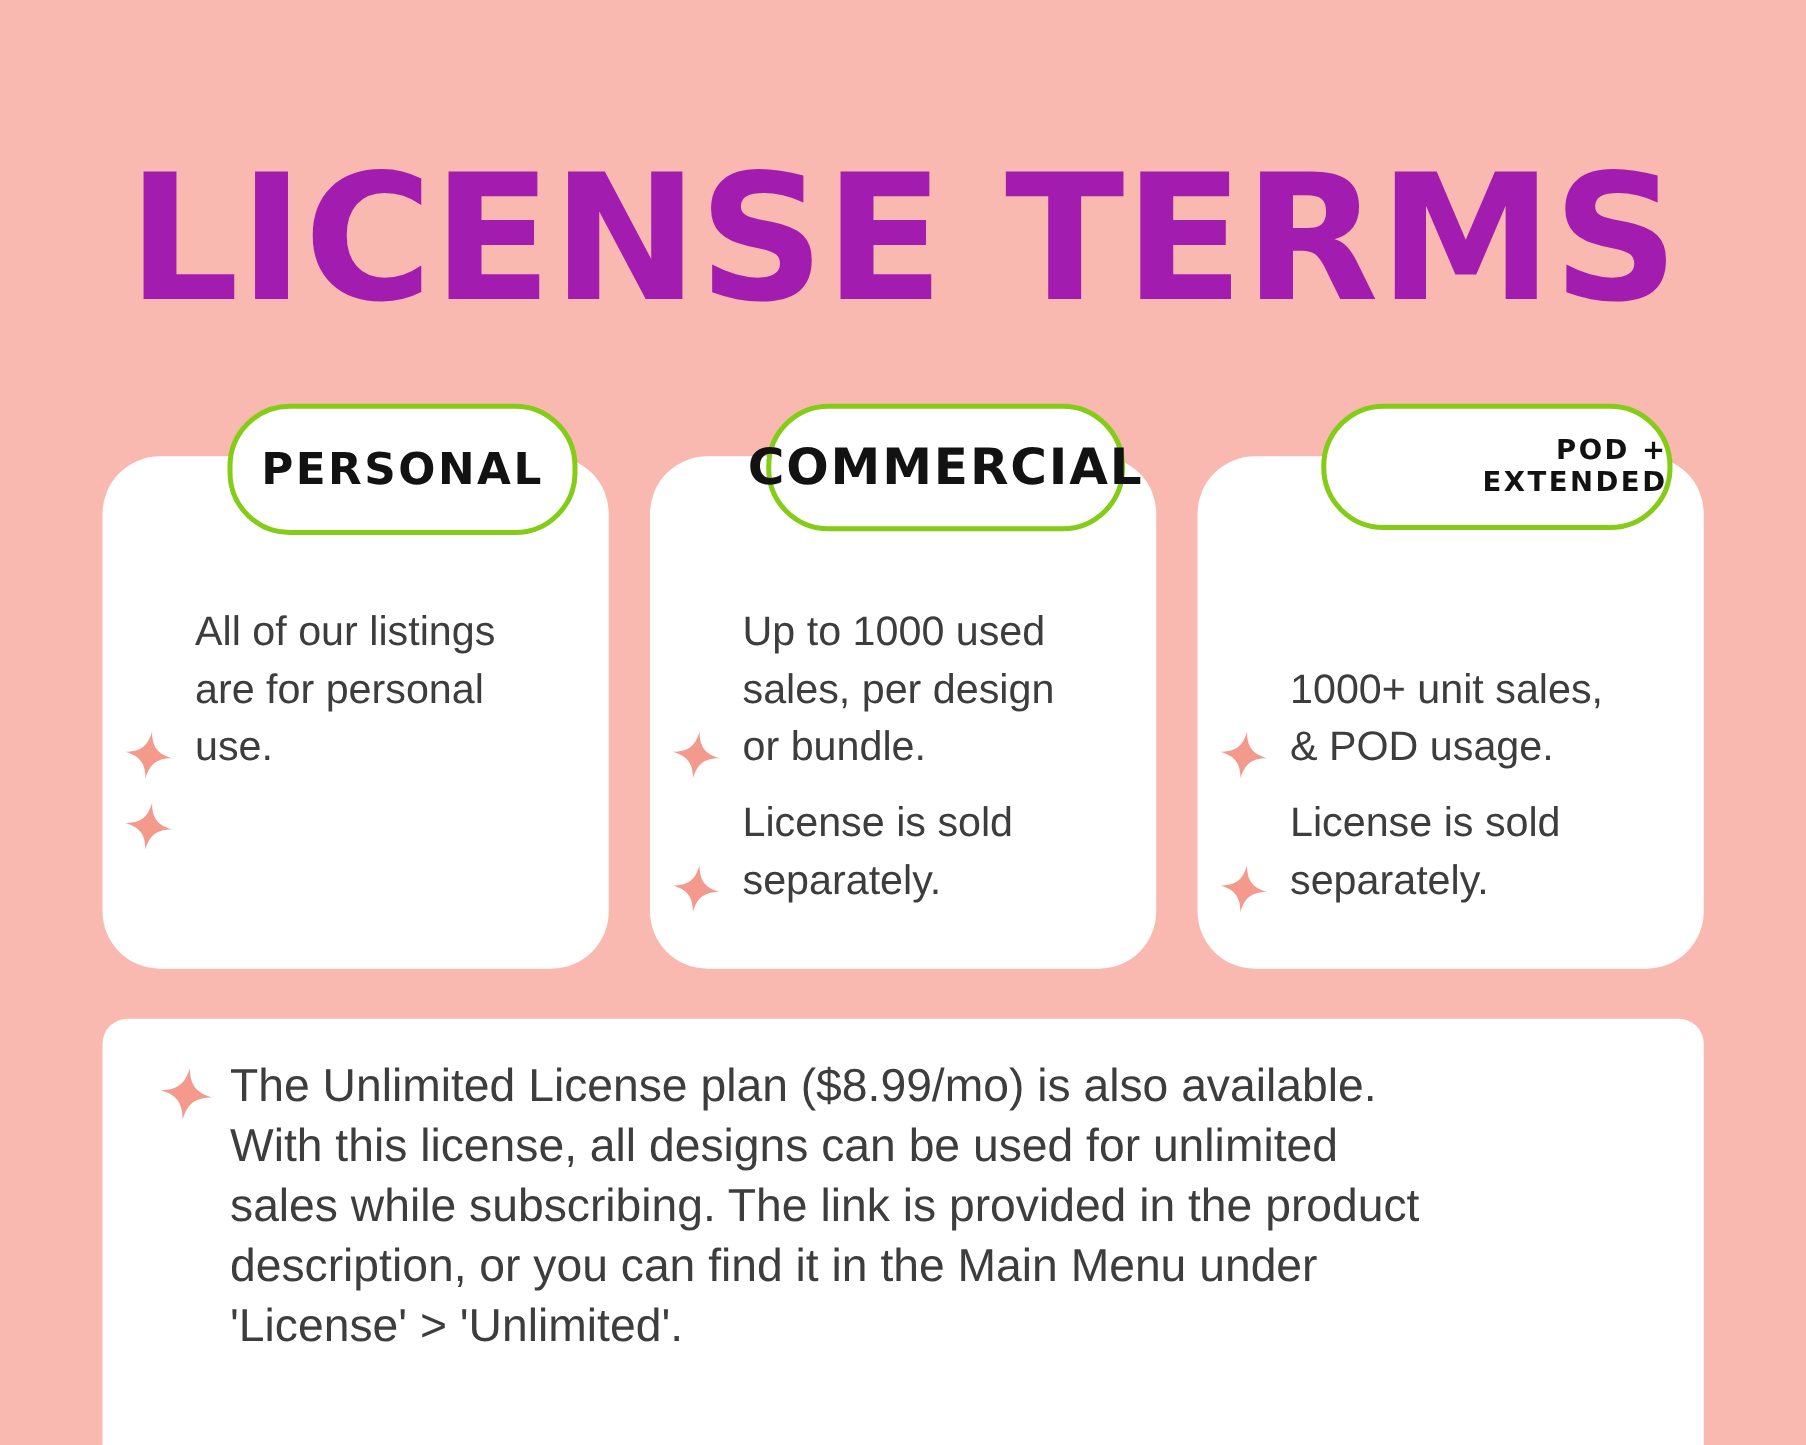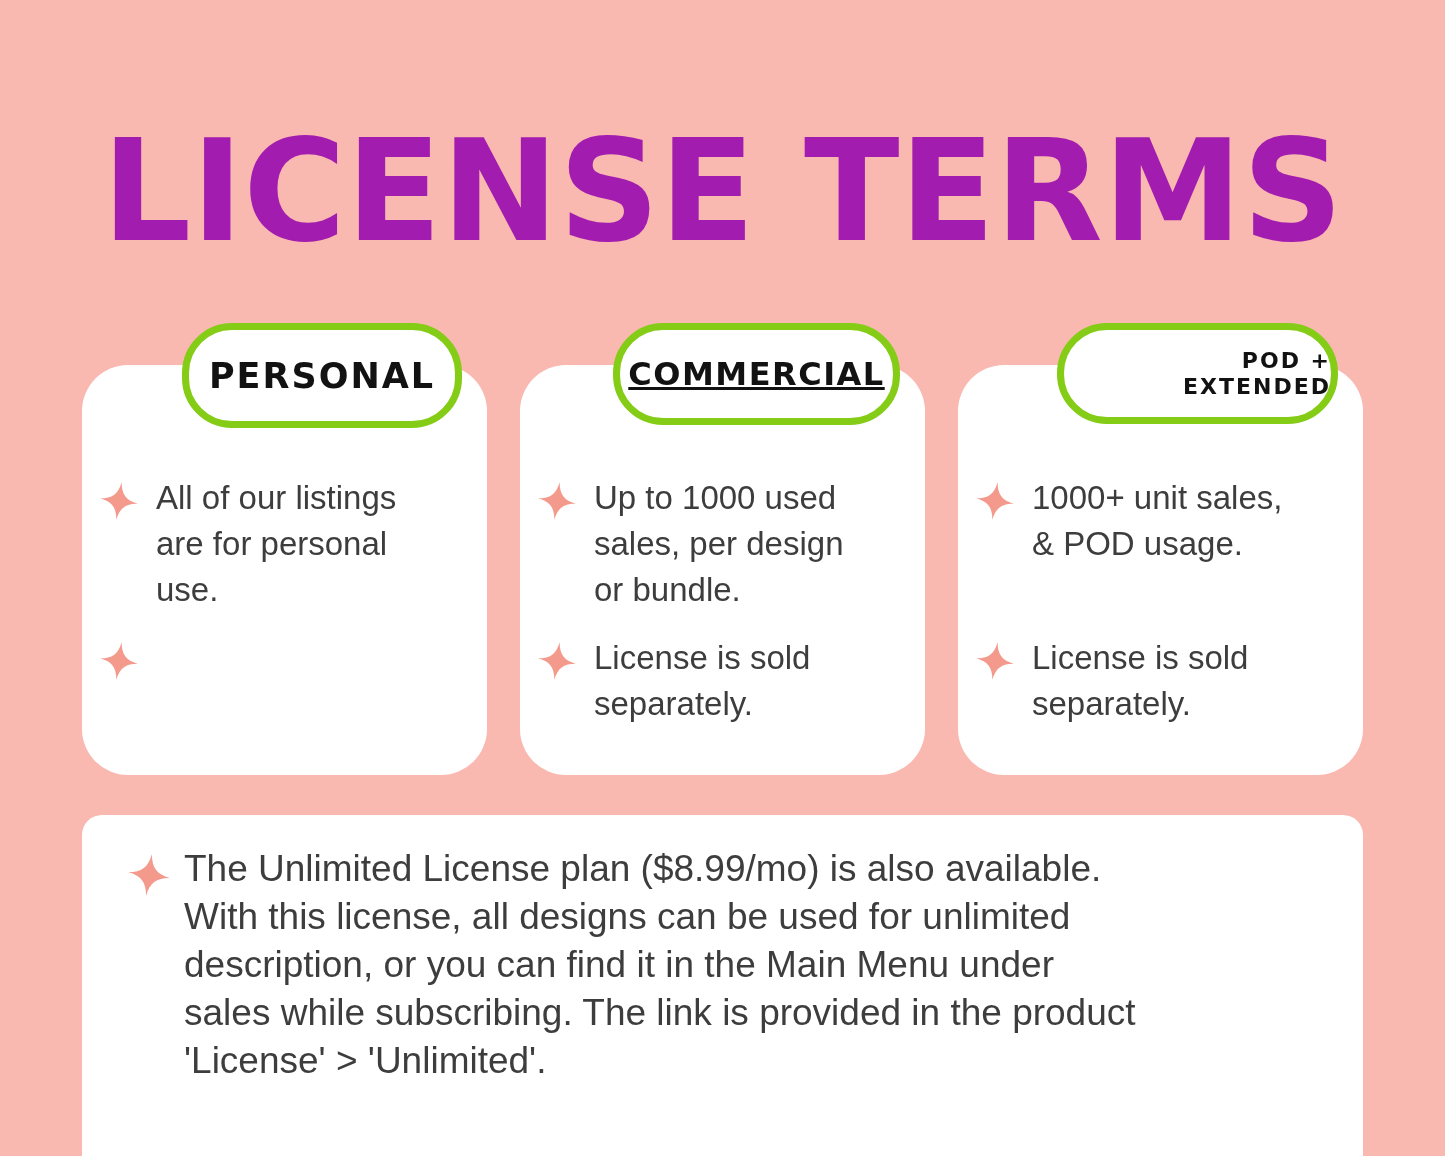--- a/index.html
+++ b/index.html
@@ -36,47 +36,47 @@
     height:410px;
     background:#ffffff;
     border-radius:46px;
   }
   .pill{
     position:absolute;
     top:-42px;
     right:25px;
     height:105px;
     background:#ffffff;
-    border:7px solid #84cc16;
+    border:4px solid #84cc16;
     border-radius:50px;
     box-sizing:border-box;
     display:flex;
     align-items:center;
     justify-content:center;
     font-family:"DejaVu Sans", "Liberation Sans", sans-serif;
     font-weight:700;
     color:#121212;
   }
   .pill-0{width:280px; font-size:35px; letter-spacing:2px;}
-  .pill-1{width:287px; height:102px; font-size:32px; letter-spacing:1.5px;text-decoration:underline;}
+  .pill-1{width:287px; height:102px; font-size:40px; letter-spacing:1.5px;}
   .pill-2{
     width:281px; height:101px;
     justify-content:flex-start;
     padding-left:44px;
     font-size:22px;
     letter-spacing:2px;
     line-height:1.18;
     text-align:right;
   }
   .card-body{
     padding:110px 0 0 18px;
   }
   .bullet{
     display:flex;
-    align-items:flex-start;
+    align-items:flex-end;
     margin-bottom:15px;
   }
   .bullet.tall{min-height:145px;}
   .spark{
     flex:0 0 38px;
     width:38px; height:38px;
     margin-top:4px;
     margin-right:18px;
   }
   .spark svg{display:block; width:38px; height:44px; transform:rotate(8deg);}
@@ -198,19 +198,19 @@
 
   <div class="footer-card">
     <span class="spark">
       <svg viewBox="0 0 100 100">
           <path class="spark-fill" d="M50 0 C54.5 32 68 45.5 100 50 C68 54.5 54.5 68 50 100 C45.5 68 32 54.5 0 50 C32 45.5 45.5 32 50 0 Z"></path>
         </svg>
     </span>
     <div class="footer-text">
       <div class="footer-line">The Unlimited License plan ($8.99/mo) is also available.</div>
       <div class="footer-line">With this license, all designs can be used for unlimited</div>
+      <div class="footer-line">sales while subscribing. The link is provided in the product</div>
       <div class="footer-line">description, or you can find it in the Main Menu under</div>
-      <div class="footer-line">sales while subscribing. The link is provided in the product</div>
       <div class="footer-line">'License' &gt; 'Unlimited'.</div>
     </div>
   </div>
 
 </div>
 
 </body></html>

